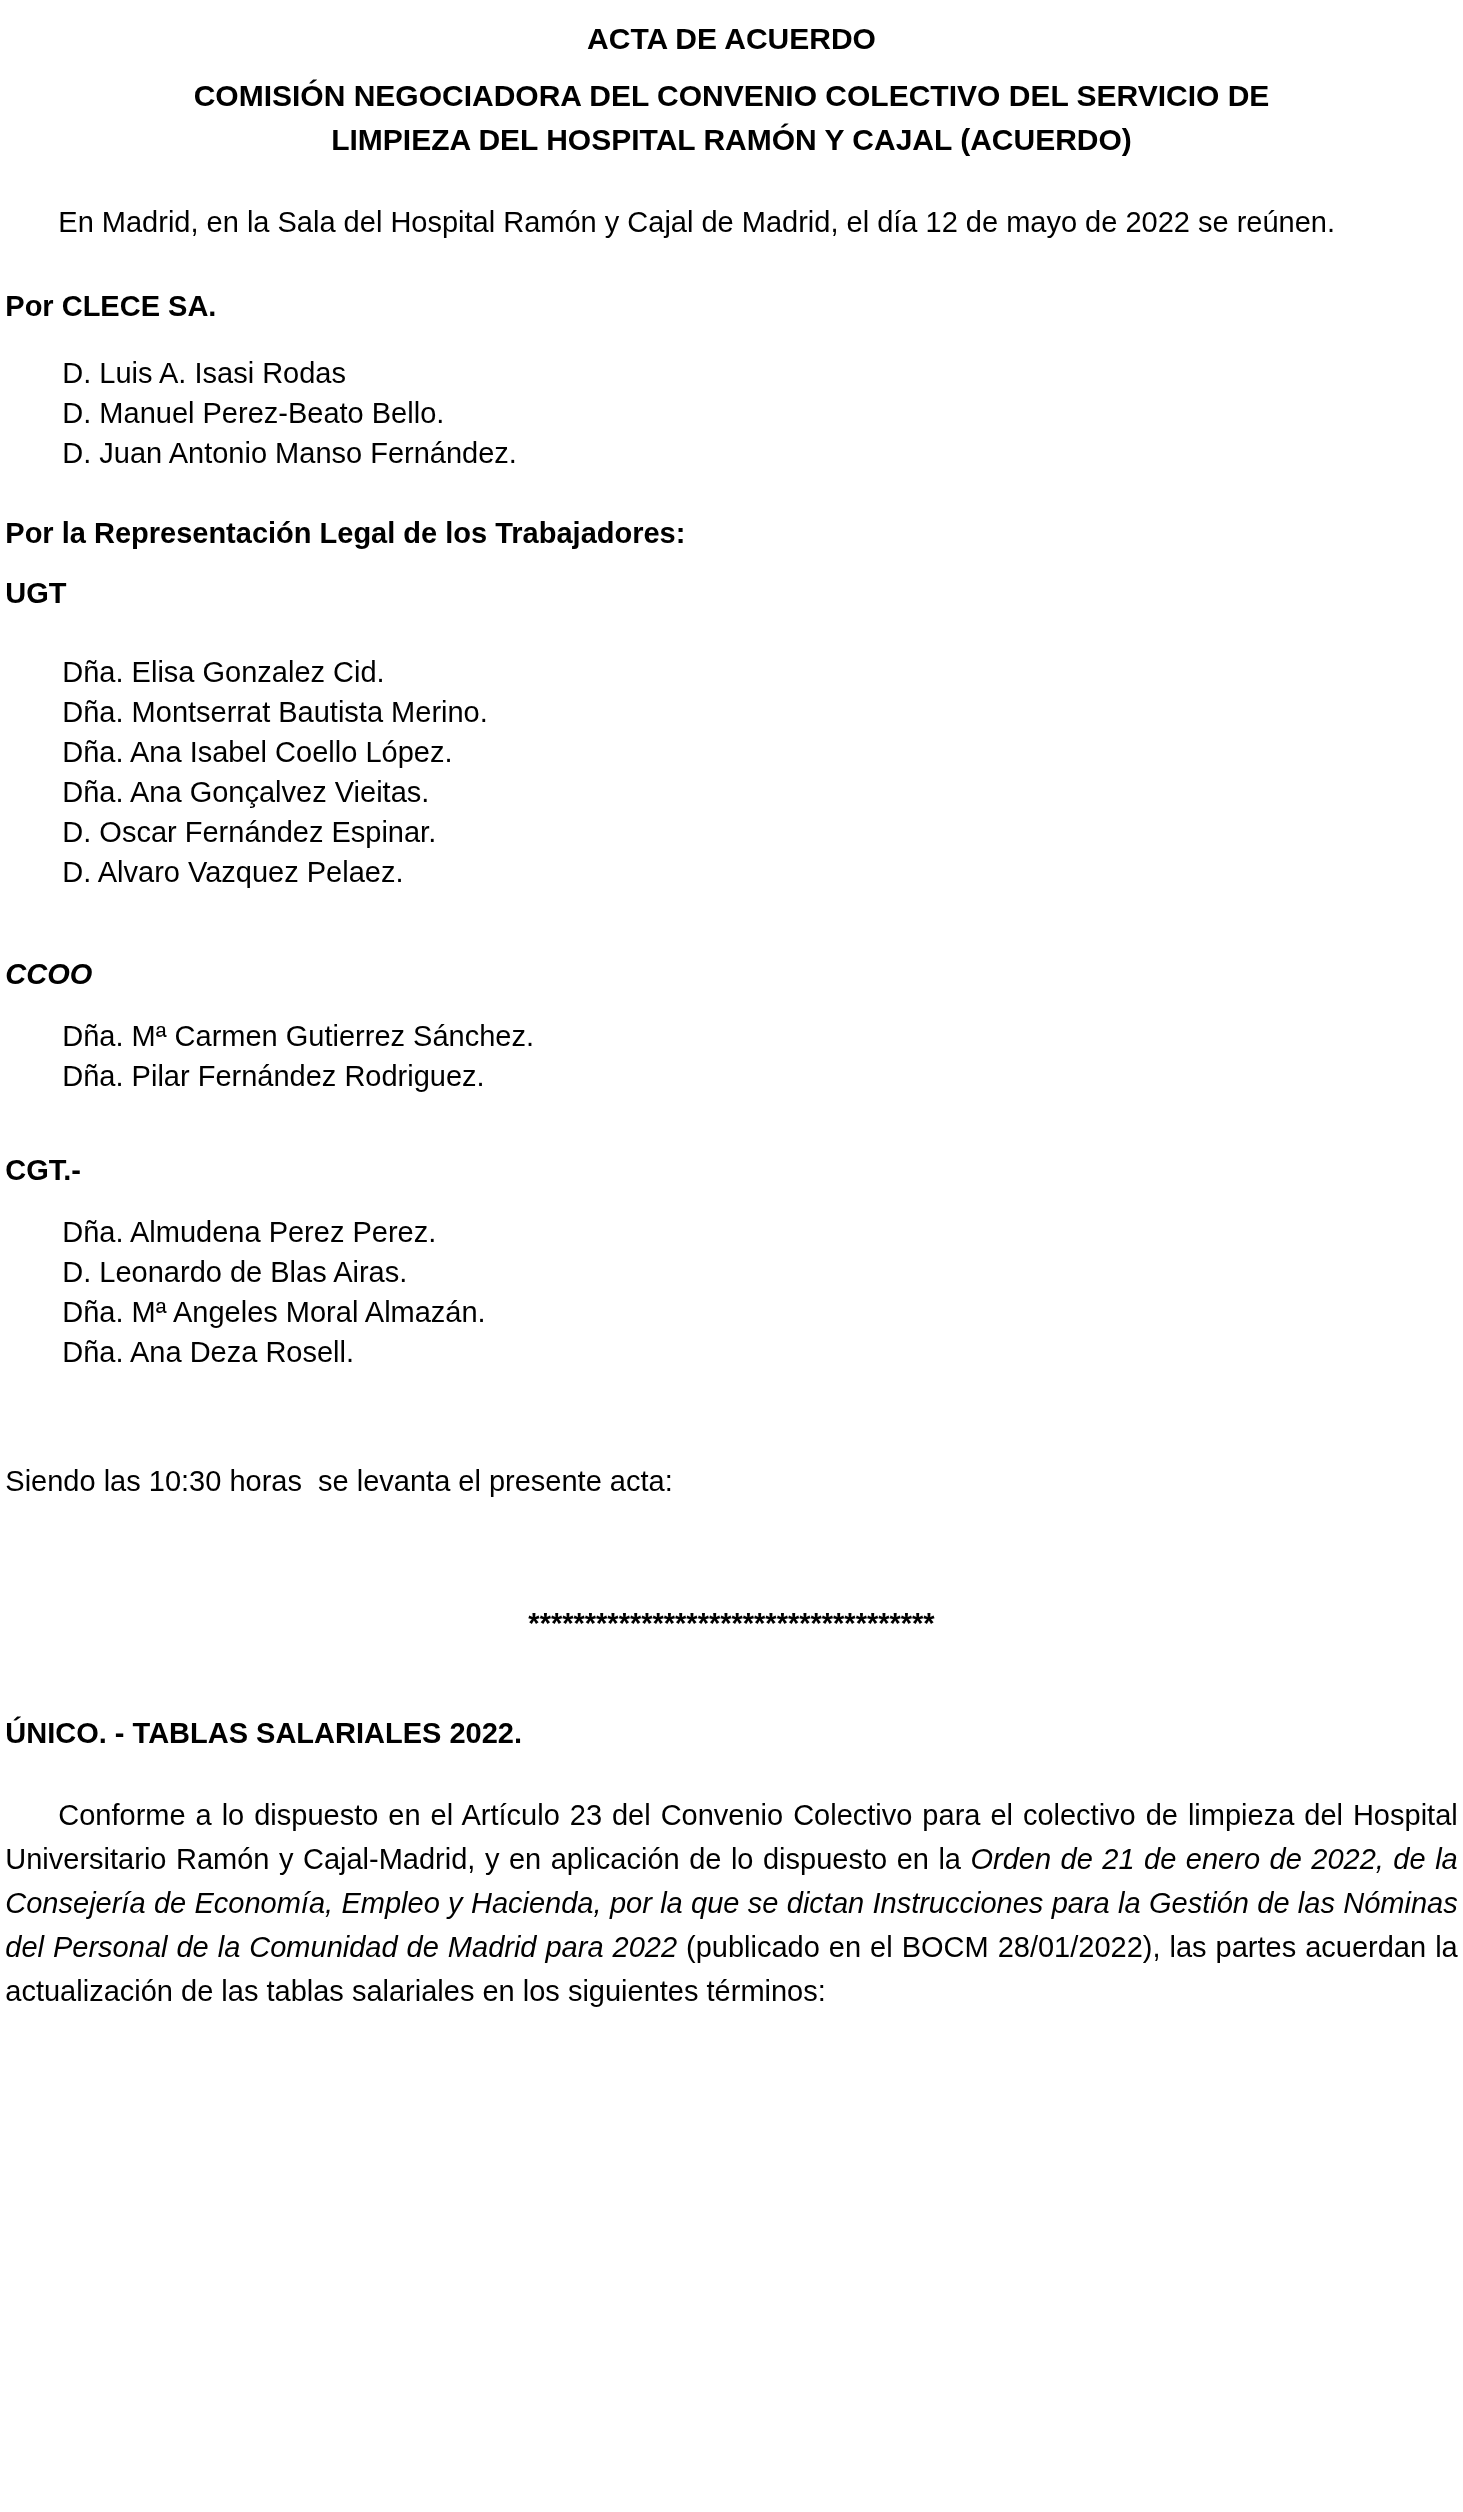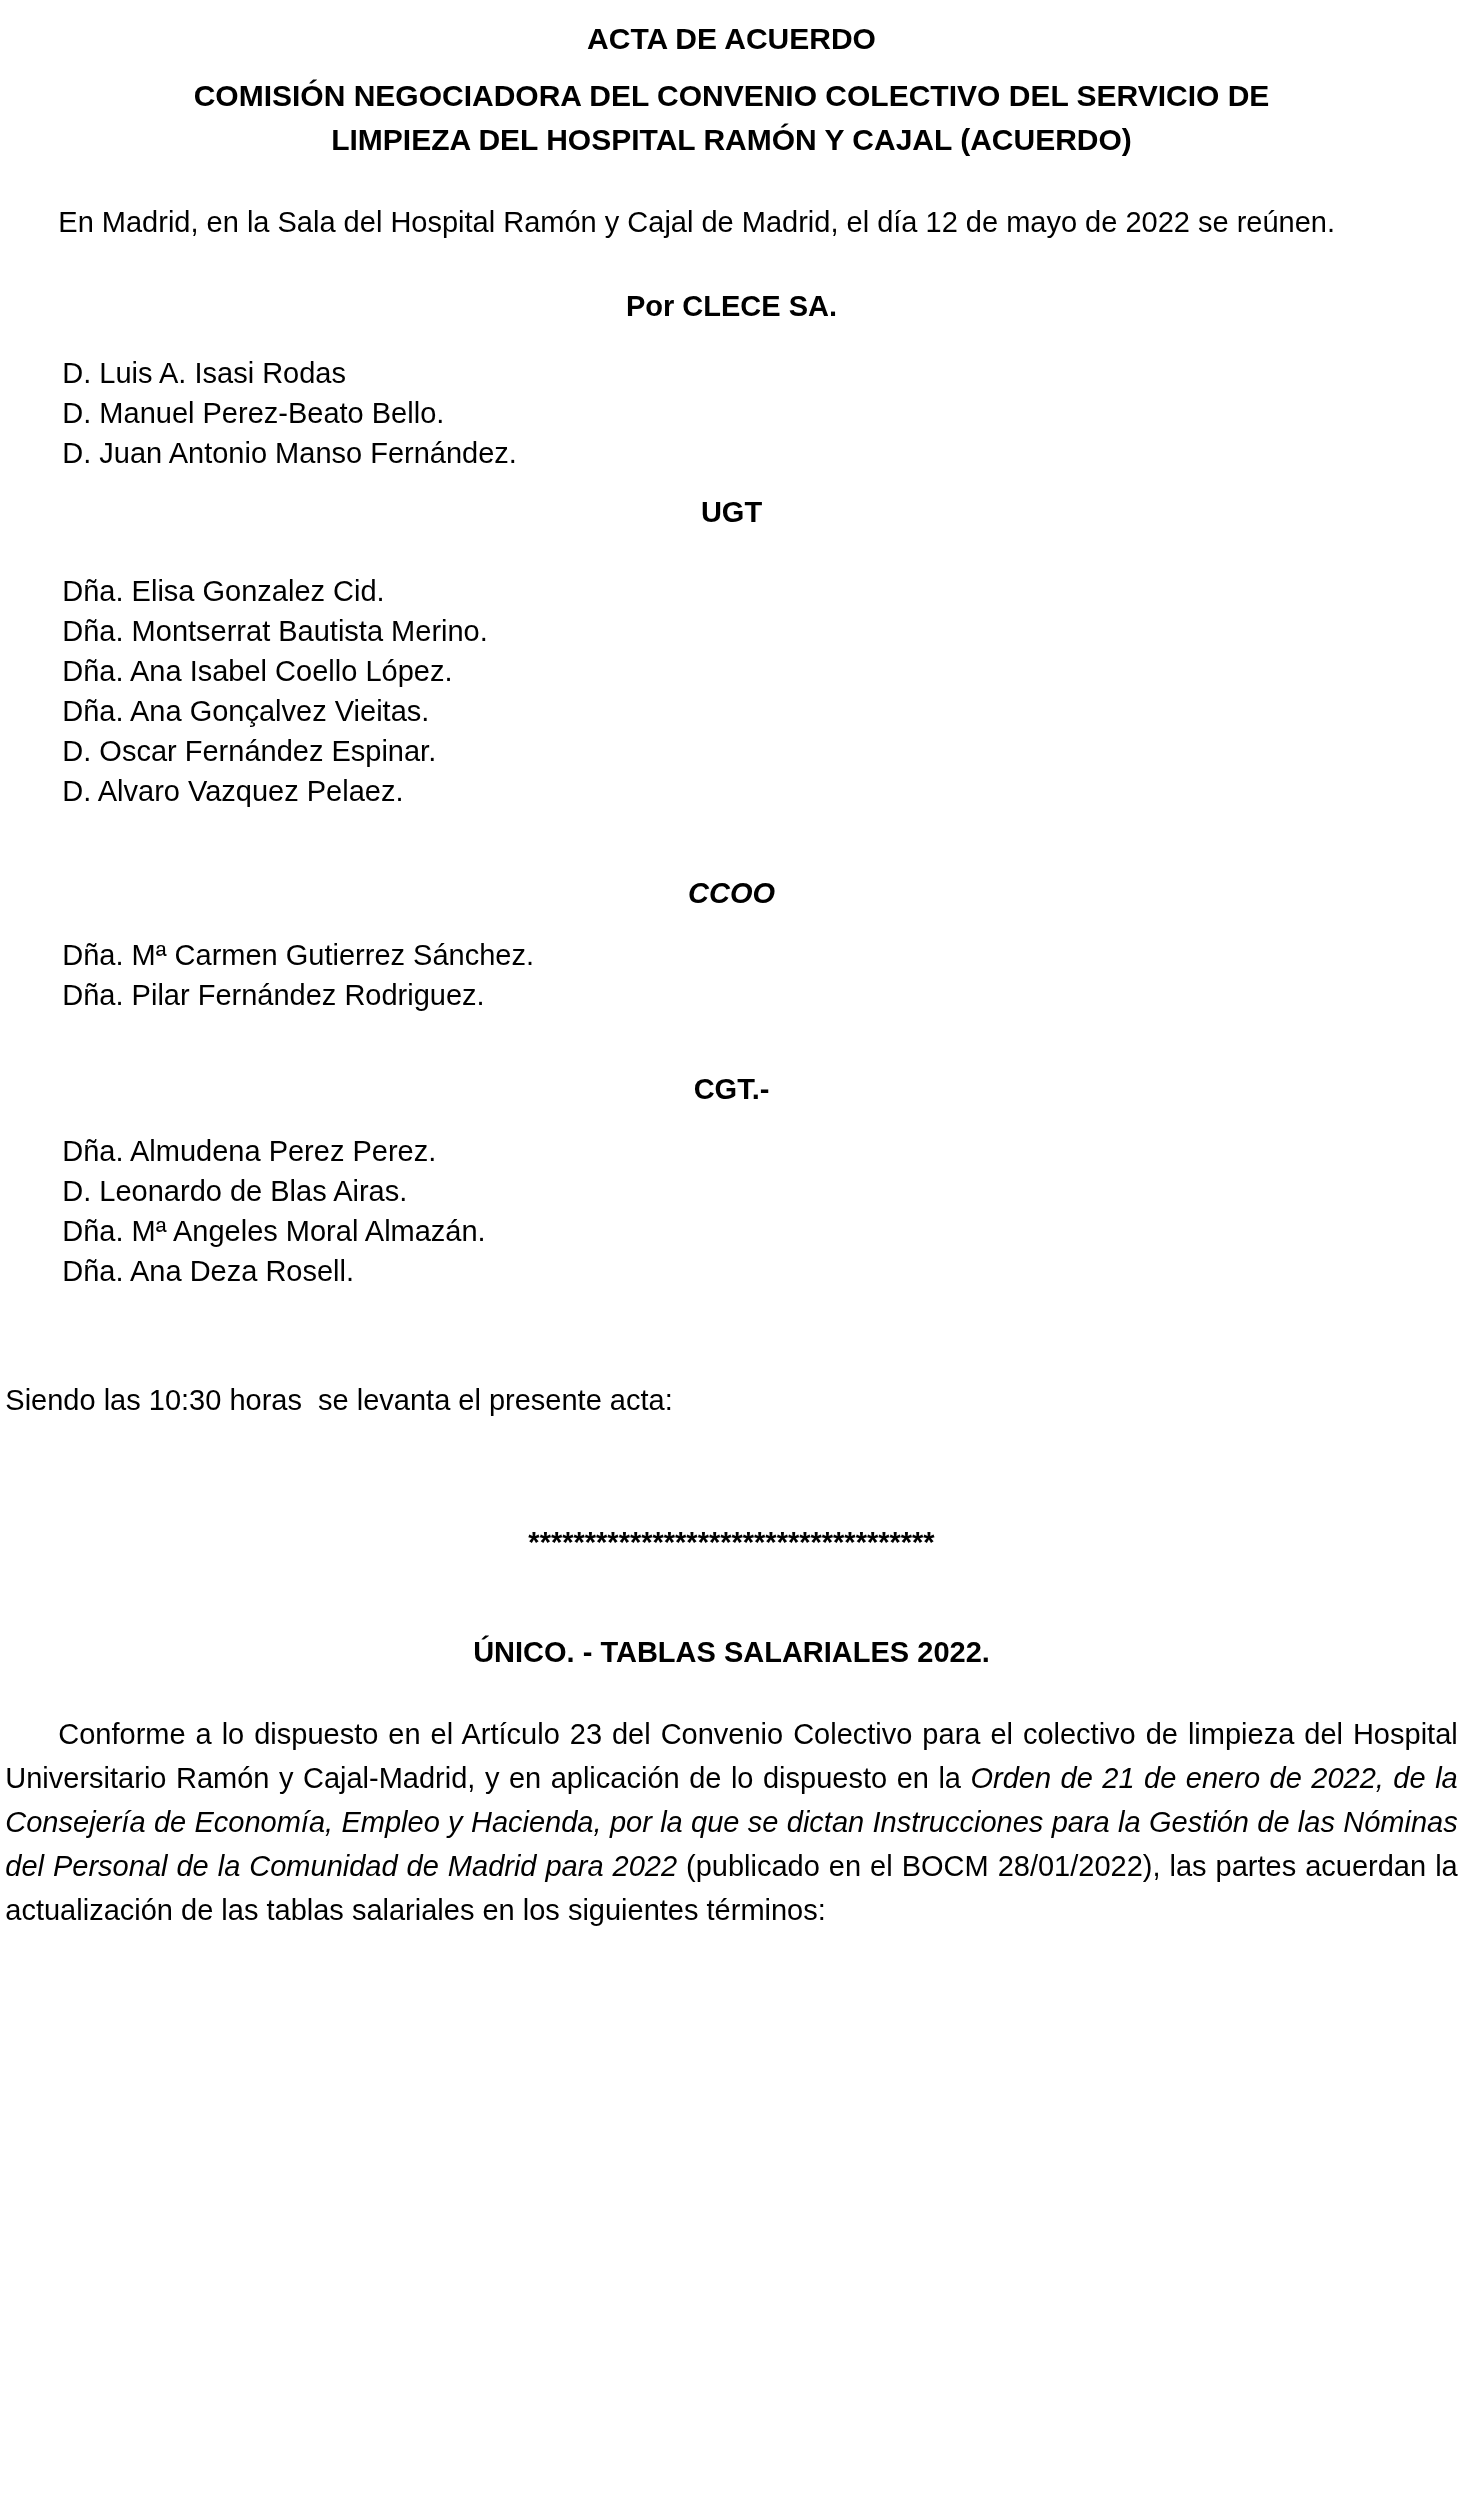--- a/index.html
+++ b/index.html
@@ -40,21 +40,20 @@
   .intro {
     margin: 39px 0 0 0;
     text-align: justify;
     text-indent: 53px;
     line-height: 42px;
   }
   .section-heading {
     margin: 0;
     font-weight: bold;
     line-height: 42px;
-    text-align: center;
   }
   .mt-clece    { margin-top: 42px; }
   .mt-rlt      { margin-top: 39px; }
   .mt-ugt      { margin-top: 18.4px; }
   .mt-ccoo     { margin-top: 61px; font-style: italic; }
   .mt-cgt      { margin-top: 53px; }
   .mt-unico    { margin-top: 68px; }
   .name-list {
     margin: 26px 0 0 0;
     padding-left: 57px;
@@ -93,20 +92,21 @@
 
   <p class="intro">En Madrid, en la Sala del Hospital Ramón y Cajal de Madrid, el día 12 de mayo de 2022 se reúnen.</p>
 
   <p class="section-heading mt-clece">Por CLECE SA.</p>
   <div class="name-list">
     <div>D. Luis A. Isasi Rodas</div>
     <div>D. Manuel Perez-Beato Bello.</div>
     <div>D. Juan Antonio Manso Fernández.</div>
   </div>
 
+  <p class="section-heading mt-rlt">Por la Representación Legal de los Trabajadores:</p>
 
   <p class="section-heading mt-ugt">UGT</p>
   <div class="name-list after-heading">
     <div>Dña. Elisa Gonzalez Cid.</div>
     <div>Dña. Montserrat Bautista Merino.</div>
     <div>Dña. Ana Isabel Coello López.</div>
     <div>Dña. Ana Gonçalvez Vieitas.</div>
     <div>D. Oscar Fernández Espinar.</div>
     <div>D. Alvaro Vazquez Pelaez.</div>
   </div>

